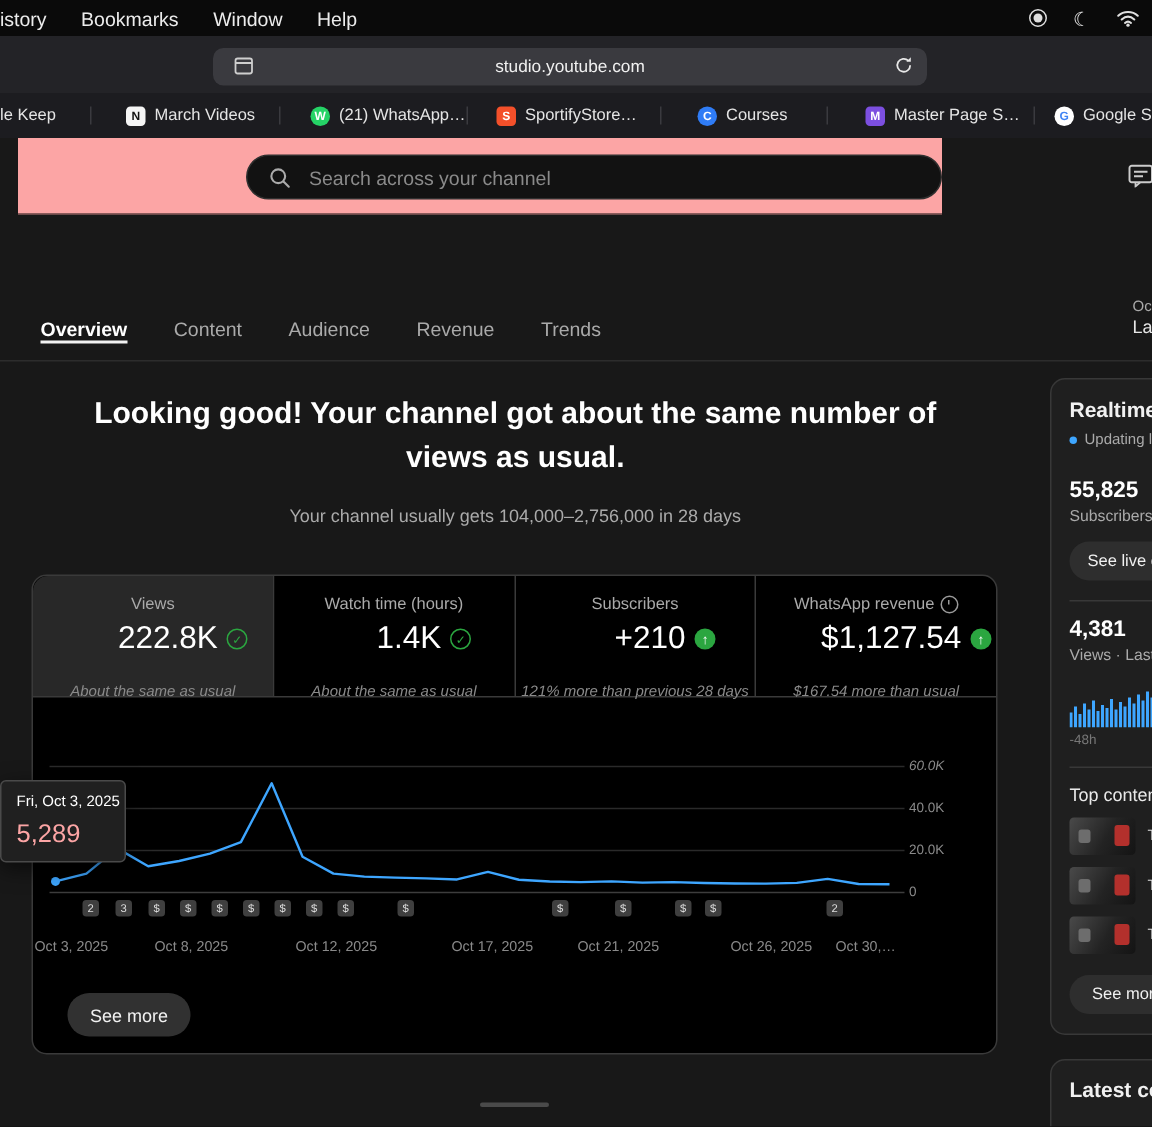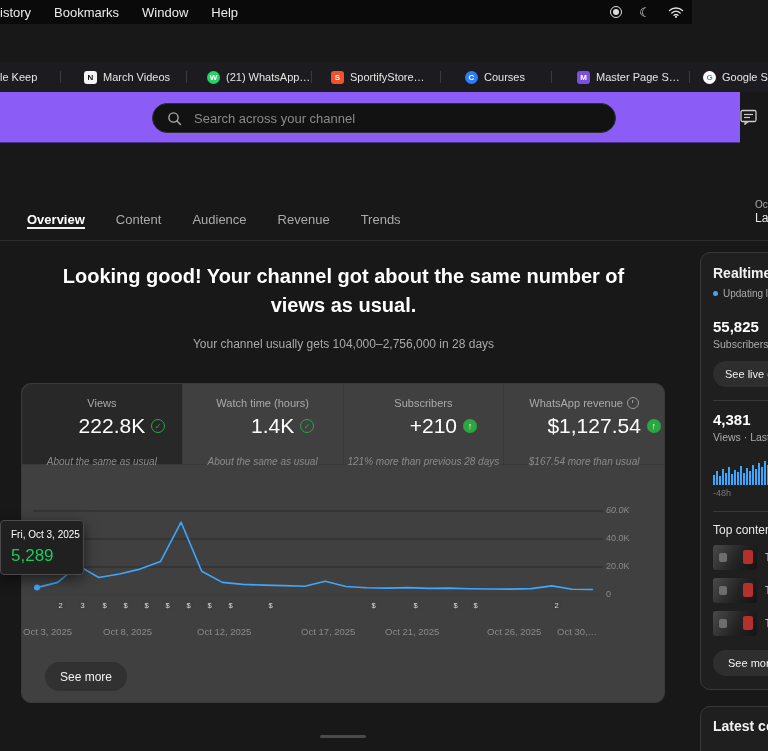--- a/index.html
+++ b/index.html
@@ -1,20 +1,20 @@
 <!DOCTYPE html>
 <html><head>
 <meta charset="utf-8">
 <style>
   html,body{margin:0;padding:0;background:#101010;}
   .screen{position:relative;width:768px;height:751px;background:#181818;overflow:hidden;
           font-family:"Liberation Sans","DejaVu Sans",sans-serif;color:#f1f1f1;}
 
   
-  .menubar{position:absolute;top:0;left:0;width:692px;height:24px;background:#0a0a0a;
+  .menubar{position:absolute;top:0;left:0;width:768px;height:24px;background:#0a0a0a;
            display:flex;align-items:center;font-size:13px;color:#ececec;}
   .menubar .mi{margin-right:23px;cursor:default;}
   .menubar .mi:first-child{margin-left:0;}
   .mb-right{position:absolute;right:8px;top:0;height:24px;display:flex;align-items:center;gap:17px;}
   .rec-icon{width:10px;height:10px;border:1.5px solid #dedede;border-radius:50%;position:relative;display:inline-block;}
   .rec-icon::after{content:"";position:absolute;inset:2px;border-radius:50%;background:#dedede;}
   .moon-icon{font-size:13px;line-height:13px;color:#e8e8e8;}
 
   
   .browser-bar{position:absolute;top:24px;left:0;width:768px;height:38px;background:#232327;}
@@ -25,21 +25,21 @@
 
   
   .bm-bar{position:absolute;top:62px;left:0;width:768px;height:30px;background:#1c1c20;font-size:11px;color:#e5e5e5;}
   .bm-item{position:absolute;top:0;height:30px;display:flex;align-items:center;gap:6px;cursor:pointer;white-space:nowrap;}
   .bm-ico{width:13px;height:13px;border-radius:3px;display:flex;align-items:center;justify-content:center;
           font-size:8px;font-weight:700;flex:none;}
   .bm-ico.round{border-radius:50%;}
   .bm-sep{position:absolute;top:9px;width:1px;height:12px;background:#3a3a3f;}
 
   
-  .studio-header{position:absolute;top:92px;left:0;width:740px;height:50px;background:#8b5cf6;
+  .studio-header{position:absolute;top:92px;left:12px;width:616px;height:50px;background:#fca5a5;
                  border-bottom:1px solid rgba(0,0,0,.45);}
   .search-pill{position:absolute;left:152px;top:11px;width:464px;height:30px;background:#121212;
                border:1px solid #2f2f2f;border-radius:16px;display:flex;align-items:center;
                padding-left:14px;box-sizing:border-box;}
   .search-pill input{background:transparent;border:none;outline:none;color:#ddd;font-size:13px;width:390px;
                margin-left:10px;font-family:inherit;}
   .search-pill input::placeholder{color:#8a8a8a;}
   .feedback-icon{position:absolute;left:740px;top:17px;cursor:pointer;}
 
   
@@ -51,21 +51,21 @@
   .daterange{position:absolute;left:755px;top:198px;line-height:13px;cursor:pointer;}
   .daterange .dr1{font-size:10px;color:#aaa;display:block;}
   .daterange .dr2{font-size:12px;color:#e6e6e6;display:block;margin-top:1px;}
 
   
   .headline{position:absolute;left:38px;top:262px;width:611px;text-align:center;
             font-size:20px;line-height:29px;font-weight:700;color:#fff;}
   .subheadline{position:absolute;left:38px;top:337px;width:611px;text-align:center;font-size:12px;color:#aaa;}
 
   
-  .chart-card{position:absolute;left:21px;top:383px;width:644px;height:320px;background:#404040;
+  .chart-card{position:absolute;left:21px;top:383px;width:644px;height:320px;background:#000000;
               border:1px solid #3a3a3a;border-radius:10px;box-sizing:border-box;text-align:center;}
   .metric-row{display:flex;height:80px;border-bottom:1px solid #3a3a3a;}
   .metric{flex:1;border-right:1px solid #3a3a3a;display:flex;flex-direction:column;align-items:center;
           padding-top:13px;cursor:pointer;}
   .metric:last-child{border-right:none;}
   .metric.selected{background:#282828;border-top-left-radius:10px;}
   .m-label{font-size:11px;color:#aaa;display:flex;align-items:center;gap:4px;}
   .m-value{margin-top:5px;font-size:21px;color:#fff;font-weight:500;display:flex;align-items:center;gap:6px;margin-left:40px;}
   .m-note{margin-top:18px;font-size:10px;font-style:italic;color:#8a8a8a;}
   .ind-check{width:14px;height:14px;border:1.5px solid #2ba640;border-radius:50%;color:#2ba640;
@@ -78,21 +78,21 @@
   
   #views-chart{position:absolute;left:33px;top:498px;width:570px;height:100px;overflow:visible;cursor:crosshair;}
   .ylab{position:absolute;left:606px;font-size:9px;color:#8a8a8a;}
   .xlab{position:absolute;top:626px;font-size:9.5px;color:#8a8a8a;white-space:nowrap;}
   .markers{position:absolute;left:0;top:600px;width:768px;height:12px;}
   .tl-marker{position:absolute;top:0;width:11px;height:11px;background:#3f3f3f;border-radius:2.5px;color:#ddd;
              font-size:7.5px;display:flex;align-items:center;justify-content:center;cursor:pointer;}
   .tooltip{position:absolute;left:0;top:520px;width:84px;background:#202020;border:1px solid #4a4a4a;
            border-radius:4px;box-shadow:0 4px 14px rgba(0,0,0,.55);padding:8px 10px;box-sizing:border-box;z-index:5;}
   .tt-date{font-size:10px;color:#fff;white-space:nowrap;}
-  .tt-value{margin-top:6px;font-size:17px;color:#22c55e;font-weight:500;}
+  .tt-value{margin-top:6px;font-size:17px;color:#fca5a5;font-weight:500;}
 
   .btn-pill{background:#313131;border:none;color:#f1f1f1;font-size:12px;border-radius:16px;height:29px;
             padding:0 15px;cursor:pointer;font-family:inherit;}
   .see-more-main{position:absolute;left:45px;top:662px;}
 
   
   .rt-card{position:absolute;left:700px;top:252px;width:112px;height:438px;background:#1f1f1f;
            border:1px solid #383838;border-radius:10px;box-sizing:border-box;padding:12px 0 0 12px;}
   .rt-title{font-size:14px;font-weight:700;color:#f1f1f1;}
   .rt-upd{margin-top:7px;display:flex;align-items:center;gap:5px;font-size:10px;color:#aaa;}
@@ -134,20 +134,37 @@
       <span class="moon-icon">☾</span>
       <svg width="16" height="12" viewBox="0 0 16 12">
         <path d="M1.5 4.5 C5 1.2 11 1.2 14.5 4.5" fill="none" stroke="#e0e0e0" stroke-width="1.4" stroke-linecap="round"></path>
         <path d="M3.8 7 C6.5 4.6 9.5 4.6 12.2 7" fill="none" stroke="#e0e0e0" stroke-width="1.4" stroke-linecap="round"></path>
         <path d="M6 9.3 C7.2 8.3 8.8 8.3 10 9.3" fill="none" stroke="#e0e0e0" stroke-width="1.4" stroke-linecap="round"></path>
         <circle cx="8" cy="10.8" r="1.1" fill="#e0e0e0"></circle>
       </svg>
     </span>
   </div>
 
+  <div class="browser-bar">
+    <div class="url-pill">
+      <span class="pill-left-icon">
+        <svg width="13" height="12" viewBox="0 0 13 12">
+          <rect x="1" y="1" width="11" height="10" rx="1.5" fill="none" stroke="#cfcfcf" stroke-width="1.2"></rect>
+          <line x1="1" y1="4" x2="12" y2="4" stroke="#cfcfcf" stroke-width="1.2"></line>
+        </svg>
+      </span>
+      <span class="url-text">studio.youtube.com</span>
+      <span class="reload-icon">
+        <svg width="13" height="13" viewBox="0 0 13 13">
+          <path d="M10.8 6.5a4.3 4.3 0 1 1-1.26-3.04" fill="none" stroke="#e8e8e8" stroke-width="1.2"></path>
+          <path d="M11.2 1.1v3h-3z" fill="#e8e8e8"></path>
+        </svg>
+      </span>
+    </div>
+  </div>
 
   <div class="bm-bar">
     <span class="bm-item" style="left:0;">
       <span>le Keep</span>
     </span>
     <span class="bm-sep" style="left:60px;"></span>
 
     <span class="bm-item" style="left:84px;">
       <span class="bm-ico" style="background: rgb(245, 245, 245); color: rgb(17, 17, 17);">N</span>
       <span>March Videos</span>

